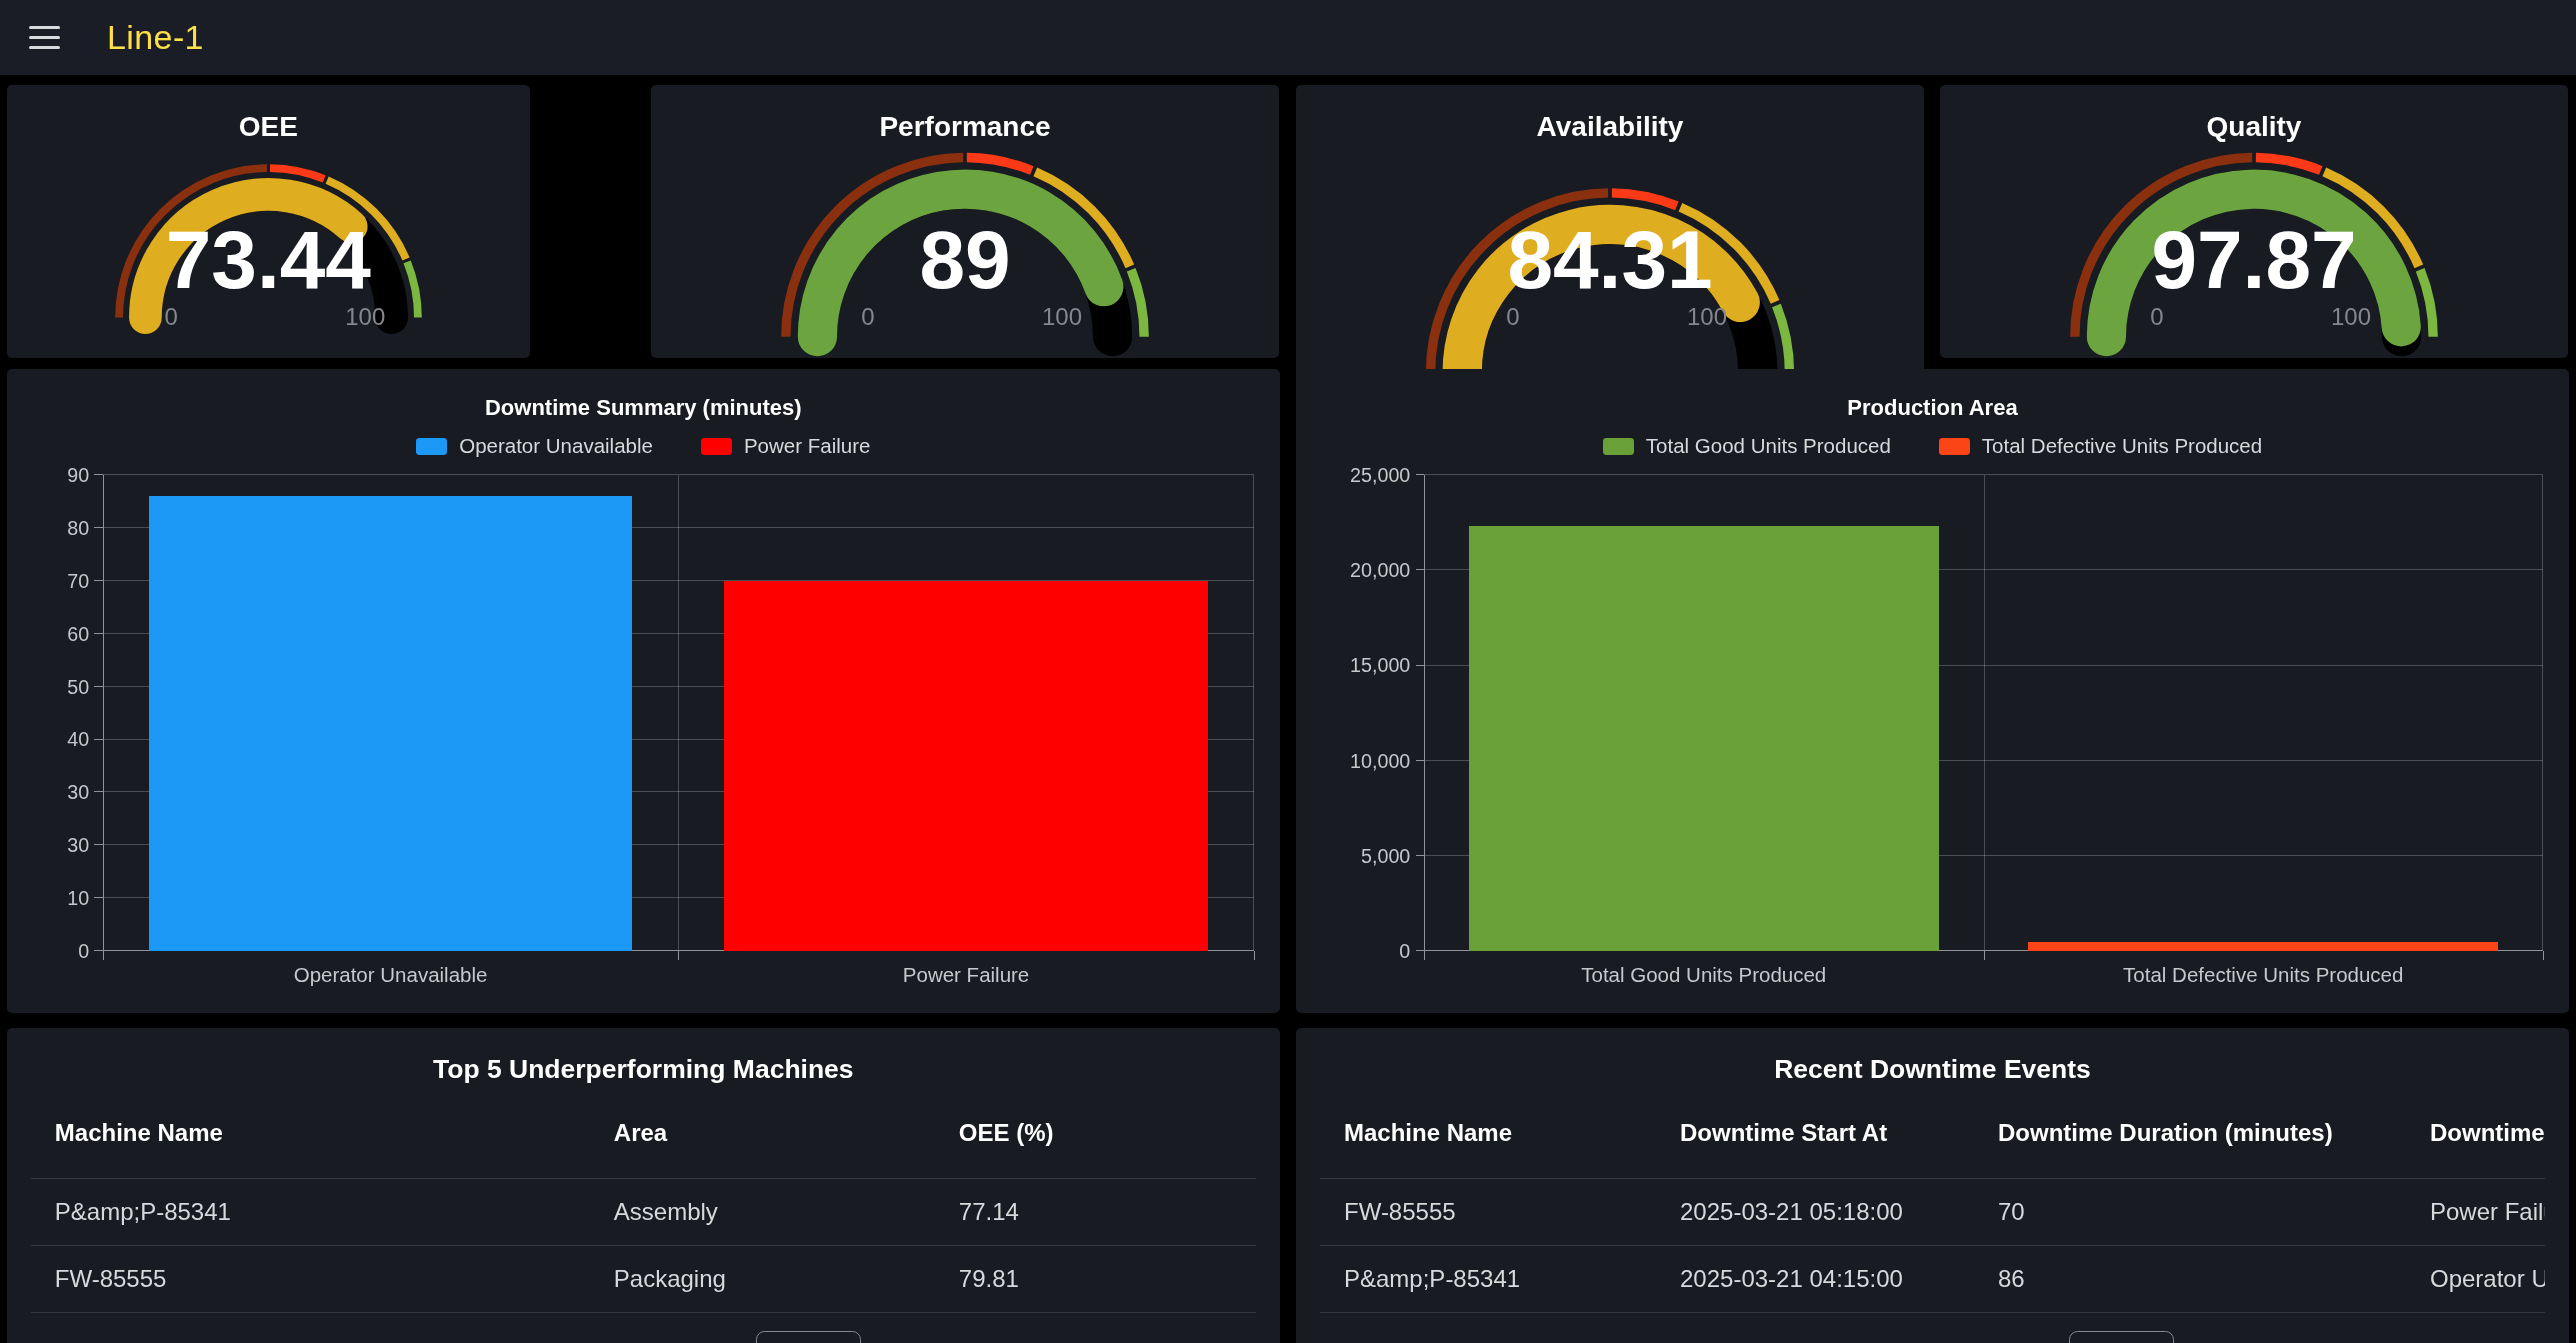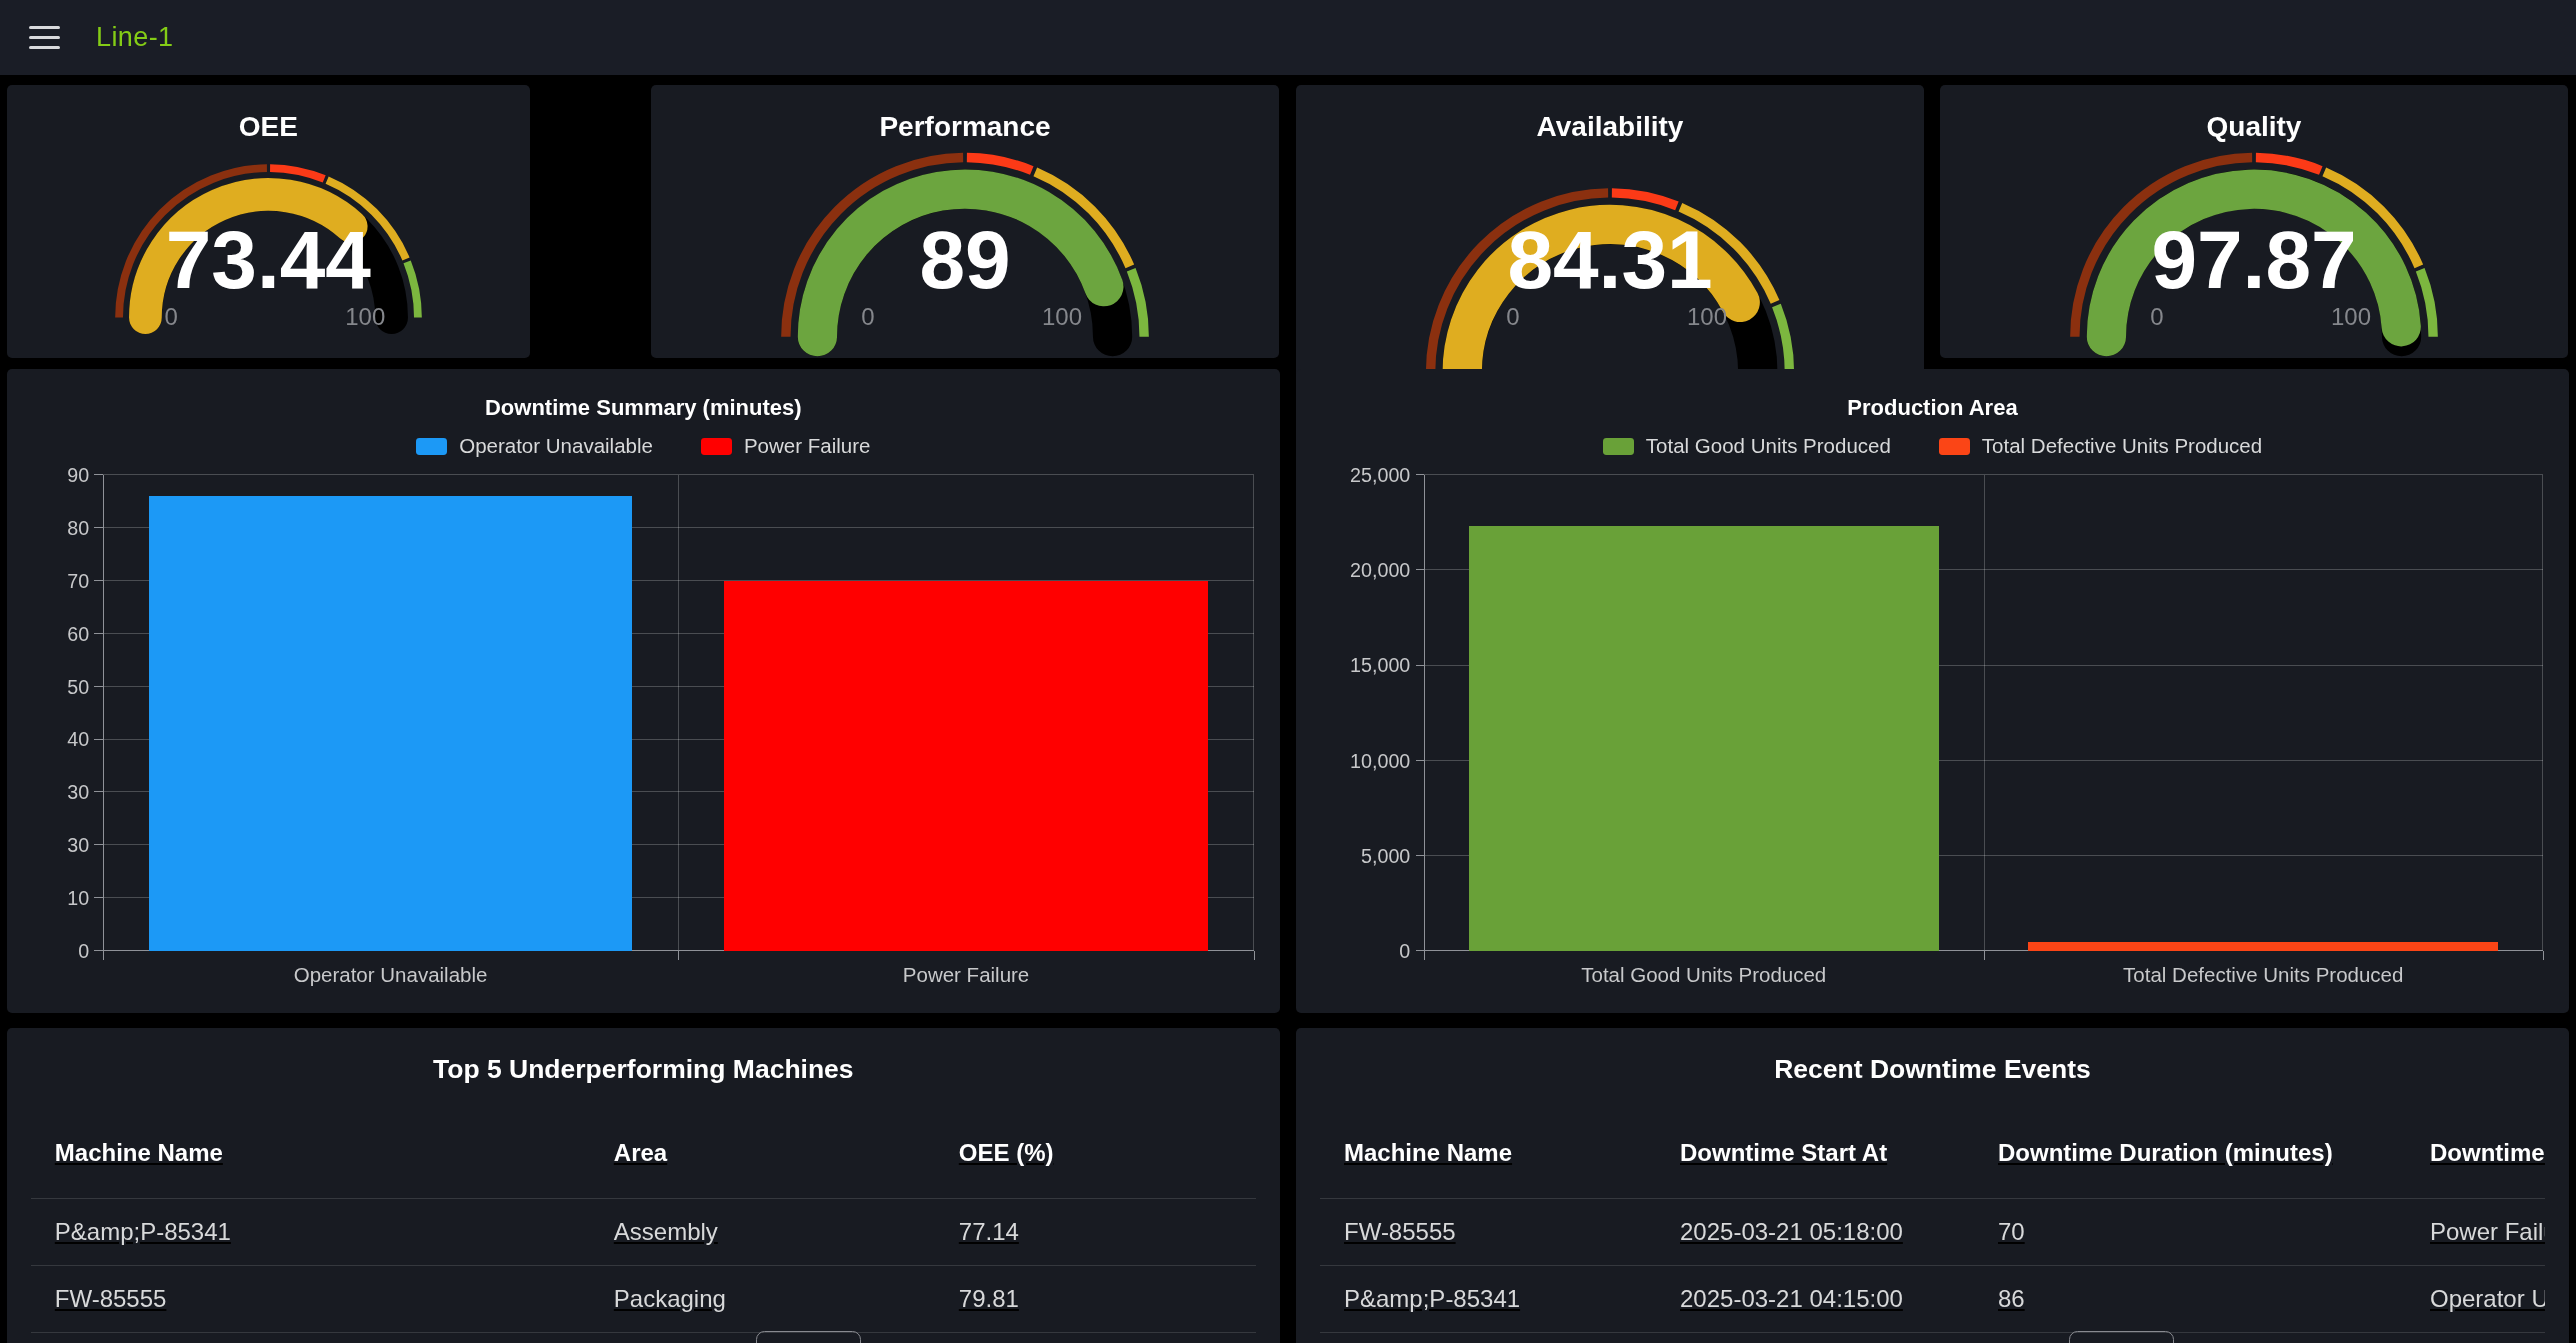--- a/index.html
+++ b/index.html
@@ -3,21 +3,21 @@
 <meta charset="utf-8">
 <style>
   html,body{margin:0;padding:0;background:#000;}
   body{width:2576px;height:1344px;font-family:"Liberation Sans",sans-serif;}
   .canvas{position:relative;width:2576px;height:1344px;overflow:hidden;background:#000;}
 
   
   .topbar{position:absolute;left:0;top:0;width:100%;height:75px;background:#1a1d26;display:flex;align-items:center;}
   .hamburger{margin-left:29px;width:31px;height:24px;display:flex;flex-direction:column;justify-content:space-between;cursor:pointer;}
   .hamburger span{display:block;height:3.4px;border-radius:1.7px;background:#d9dadd;}
-  .topbar-title{margin-left:36px;font-size:27px;color:#84cc16;letter-spacing:0.4px;}
+  .topbar-title{margin-left:47px;font-size:34px;color:#fde047;letter-spacing:0.4px;}
 
   
   .panel{position:absolute;background:#181b22;border-radius:5.1px;}
   #gp0{left:6.8px;top:85px;width:523px;height:273px;}
   #gp1{left:651px;top:85px;width:628px;height:273px;}
   #gp2{left:1296px;top:85px;width:628px;height:344px;}
   #gp3{left:1940px;top:85px;width:628px;height:273px;}
   #cp0{left:6.8px;top:369px;width:1273px;height:644px;}
   #cp1{left:1296px;top:369px;width:1273px;height:644px;}
   #tp0{left:6.8px;top:1028px;width:1273px;height:427px;}
@@ -46,21 +46,21 @@
   .vax{position:absolute;left:0;top:0;bottom:0;width:0.9px;background:#8f9298;}
   .xax{position:absolute;left:0;right:0;bottom:0;height:0.9px;background:#8f9298;}
   .xbt{position:absolute;bottom:-8.5px;width:0.9px;height:8.5px;background:#8f9298;}
   .ts{position:absolute;left:-8.5px;width:8.5px;height:0.9px;background:#8f9298;}
   .yl{position:absolute;right:calc(100% + 13.7px);transform:translateY(50%);font-size:19.7px;color:#c7c8ca;white-space:nowrap;margin-left:26px;}
   .bar{position:absolute;bottom:0;cursor:pointer;}
   .xl{position:absolute;top:calc(100% + 12px);transform:translateX(-50%);font-size:20.5px;color:#c7c8ca;white-space:nowrap;}
 
   
   .t-title{position:absolute;top:26px;left:0;right:0;text-align:center;font-size:26.5px;font-weight:700;color:#ffffff;}
-  .t-body{position:absolute;left:24px;right:24px;top:92px;text-decoration:underline;}
+  .t-body{position:absolute;left:24px;right:24px;top:72px;}
   .hrow{display:grid;align-items:center;padding:19px 0 31px;border-bottom:0.9px solid rgba(255,255,255,0.13);}
   .drow{display:grid;align-items:center;height:66px;border-bottom:0.9px solid rgba(255,255,255,0.13);}
   .t0{grid-template-columns:559px 345px 1fr;}
   .t1{grid-template-columns:336px 318px 432px 1fr;}
   .cell{padding-left:24px;font-size:24px;color:#d8d9da;white-space:nowrap;overflow:hidden;}
   .hcell{font-weight:700;color:#ffffff;display:flex;align-items:center;gap:8.5px;cursor:pointer;}
   .t-btn{position:absolute;top:303px;width:103px;height:55px;border:1.7px solid #888a90;border-radius:8.5px;
          background:transparent;cursor:pointer;}
   #tp0 .t-btn{left:749px;}
   #tp1 .t-btn{left:773px;}

